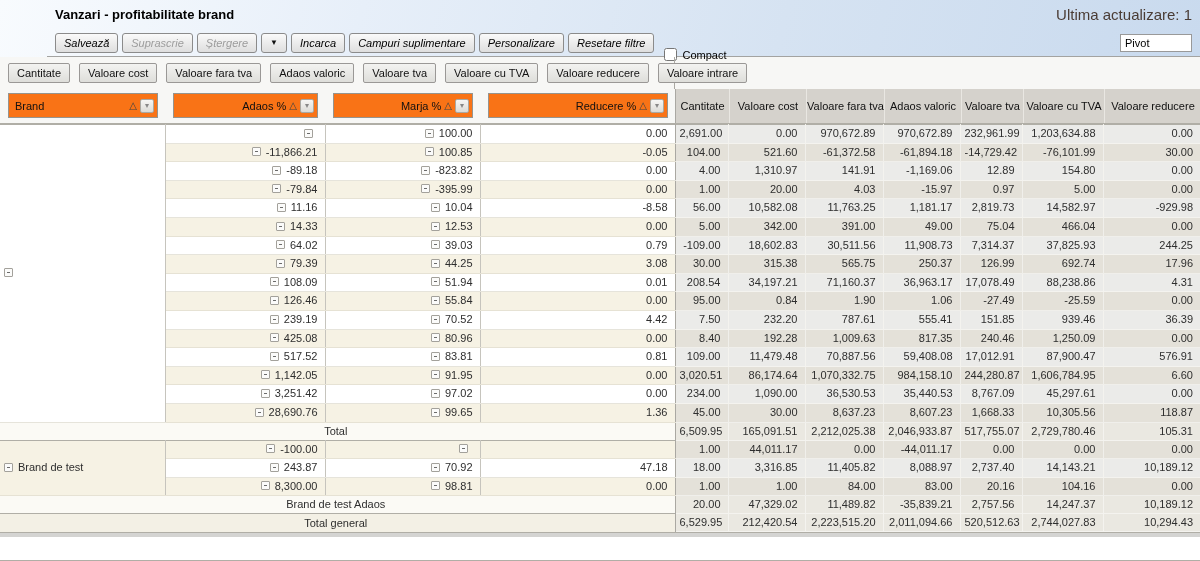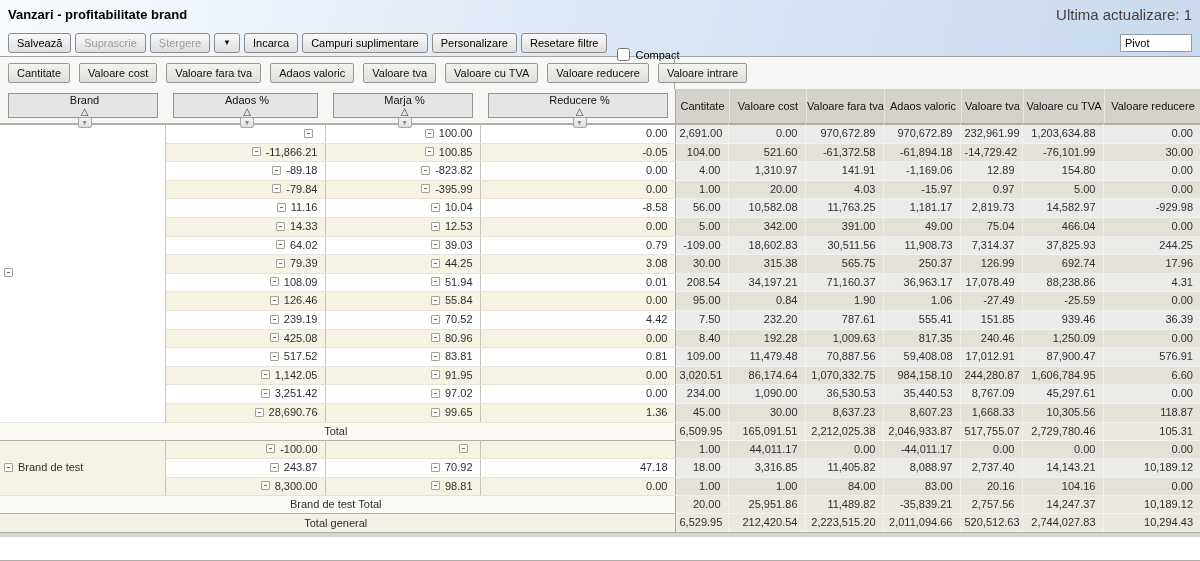--- a/index.html
+++ b/index.html
@@ -1,27 +1,27 @@
 <!DOCTYPE html>
 <html><head>
 <meta charset="utf-8">
 <style>
   * { box-sizing: border-box; margin: 0; padding: 0; }
   body { width: 1200px; font-family: "Liberation Sans", "DejaVu Sans", sans-serif; background: #fff; }
   .app { width: 1200px; height: 561px; overflow: hidden; border-bottom: 1px solid #b0aea6; }
 
   
-  .top-chrome { background: linear-gradient(105deg, #f8fbfe 0%, #e7eff9 30%, #d6e3f2 65%, #c9daee 100%); }
+  .top-chrome { background: linear-gradient(105deg, #f8fbfe 0%, #e7eff9 30%, #d6e3f2 65%, #c9daee 100%); padding-left: 47px; }
   .titlebar { height: 29px; display: flex; align-items: center; justify-content: space-between; padding: 0 8px; }
   .page-title { font-size: 13px; font-weight: bold; color: #000; }
   .last-update { font-size: 15px; color: #4a3c35; }
   .toolbar { height: 28px; display: flex; align-items: center; padding: 0 8px; border-bottom: 1px solid #a3a3a1; }
   .btn { display: inline-flex; align-items: center; justify-content: center; height: 20px; padding: 0 8px;
          margin-right: 4px; font-size: 11px; color: #000; background: linear-gradient(#fafafa, #dedede);
-         border: 1px solid #8b8b8b; border-radius: 3px; cursor: pointer; white-space: nowrap; }
+         border: 1px solid #8b8b8b; border-radius: 3px; cursor: pointer; white-space: nowrap; font-style: italic; }
   .btn.disabled { color: #9c9c9c; }
   .btn.dd { width: 26px; padding: 0; }
   .btn.dd span { font-size: 8px; color: #111; }
   .chk { display: inline-flex; align-items: center; margin-left: 6px; font-size: 11px; color: #000; margin-top: 24px; }
   .chk input { width: 13px; height: 13px; margin: 0 5px 0 0; }
   .pivot-input { margin-left: auto; width: 72px; height: 18px; font-size: 11px; padding: 1px 4px;
                  border: 1px solid #999; font-family: inherit; }
 
   
   .zona-filtre { height: 23px; display: flex; align-items: center; padding-left: 8px;
@@ -31,22 +31,22 @@
   .zone-row { height: 32px; display: flex; background: #f7f7f5; }
   .chips-area { width: 675px; display: flex; align-items: center; padding-left: 8px; gap: 9px;
                 border-right: 1px solid #aaa8a2; }
   .chip { padding: 3px 8px; font-size: 11px; color: #111; background: linear-gradient(#f3f3f1, #dededa);
           border: 1px solid #9a9896; border-radius: 2px; cursor: pointer; white-space: nowrap; }
   .zona-coloane { flex: 1; display: flex; align-items: center; padding-left: 8px; font-size: 11px; color: #1a1a1a; }
 
   
   .headers-row { height: 35px; display: flex; background: #f7f7f5; border-bottom: 1px solid #b0aea6; }
   .field-slot { padding: 4px 7px 5px 8px; }
-  .field-box { height: 100%; display: flex; align-items: center; background: #e5e5e5;
-               border: 1px solid #96948e; padding: 0 3px 0 6px; font-size: 11px; color: #111; cursor: pointer; flex-direction: column; }
+  .field-box { height: 100%; display: flex; align-items: center; background: #f97316;
+               border: 1px solid #96948e; padding: 0 3px 0 6px; font-size: 11px; color: #111; cursor: pointer; }
   .field-box .lbl { white-space: nowrap; }
   .field-box .sp { flex: 1; }
   .field-box .sort { font-size: 10px; color: #444; margin: 0 3px; }
   .field-box .ddb { width: 14px; height: 14px; display: inline-flex; align-items: center; justify-content: center;
                     background: linear-gradient(#f6f6f5, #dcdbd7); border: 1px solid #aaa8a2; border-radius: 2px; }
   .field-box .ddb span { font-size: 8px; color: #888; }
   .colheads { flex: 1; display: flex; border-left: 1px solid #aaa8a2; }
   .colhead { display: flex; align-items: center; justify-content: center; background: #d5d2cc;
              border-left: 1px solid #e9e7e2; font-size: 11px; color: #111; white-space: nowrap;
              overflow: hidden; cursor: pointer; }
@@ -423,23 +423,23 @@
           <td class="num c-red l-even">0.00</td>
           <td class="num r-even">1.00</td>
           <td class="num r-even">1.00</td>
           <td class="num r-even">84.00</td>
           <td class="num r-even">83.00</td>
           <td class="num r-even">20.16</td>
           <td class="num r-even">104.16</td>
           <td class="num r-even last">0.00</td>
         </tr>
         <tr class="total-row sec-start">
-          <td class="total-label tl-light" colspan="4">Brand de test Total</td>
+          <td class="total-label tl-light" colspan="4">Brand de test Adaos</td>
           <td class="num r-total">20.00</td>
-          <td class="num r-total">25,951.86</td>
+          <td class="num r-total">47,329.02</td>
           <td class="num r-total">11,489.82</td>
           <td class="num r-total">-35,839.21</td>
           <td class="num r-total">2,757.56</td>
           <td class="num r-total">14,247.37</td>
           <td class="num r-total last">10,189.12</td>
         </tr>
         <tr class="total-row sec-start">
           <td class="total-label tl-beige" colspan="4">Total general</td>
           <td class="num r-total">6,529.95</td>
           <td class="num r-total">212,420.54</td>

